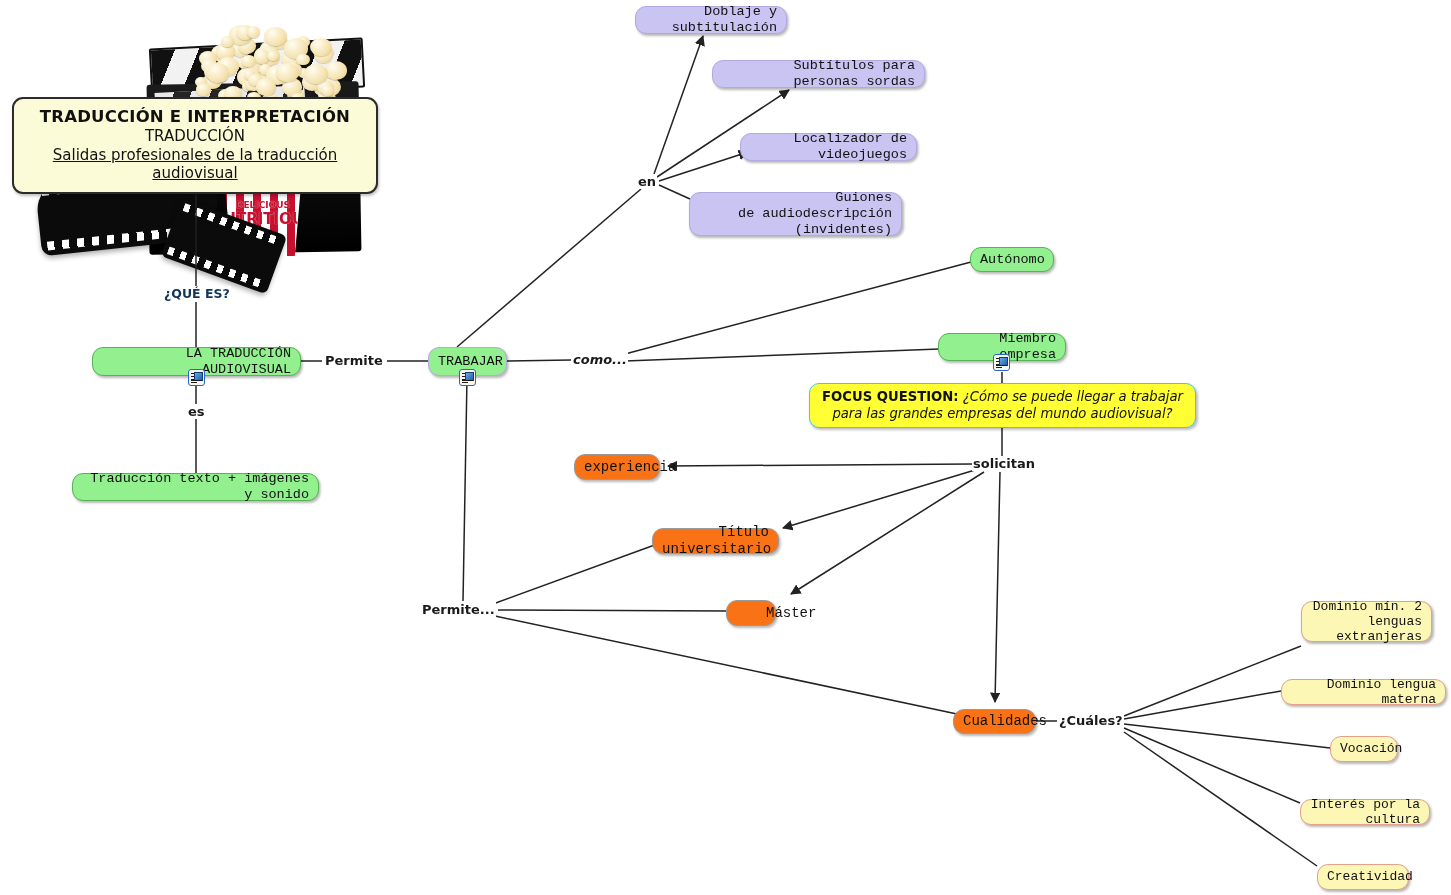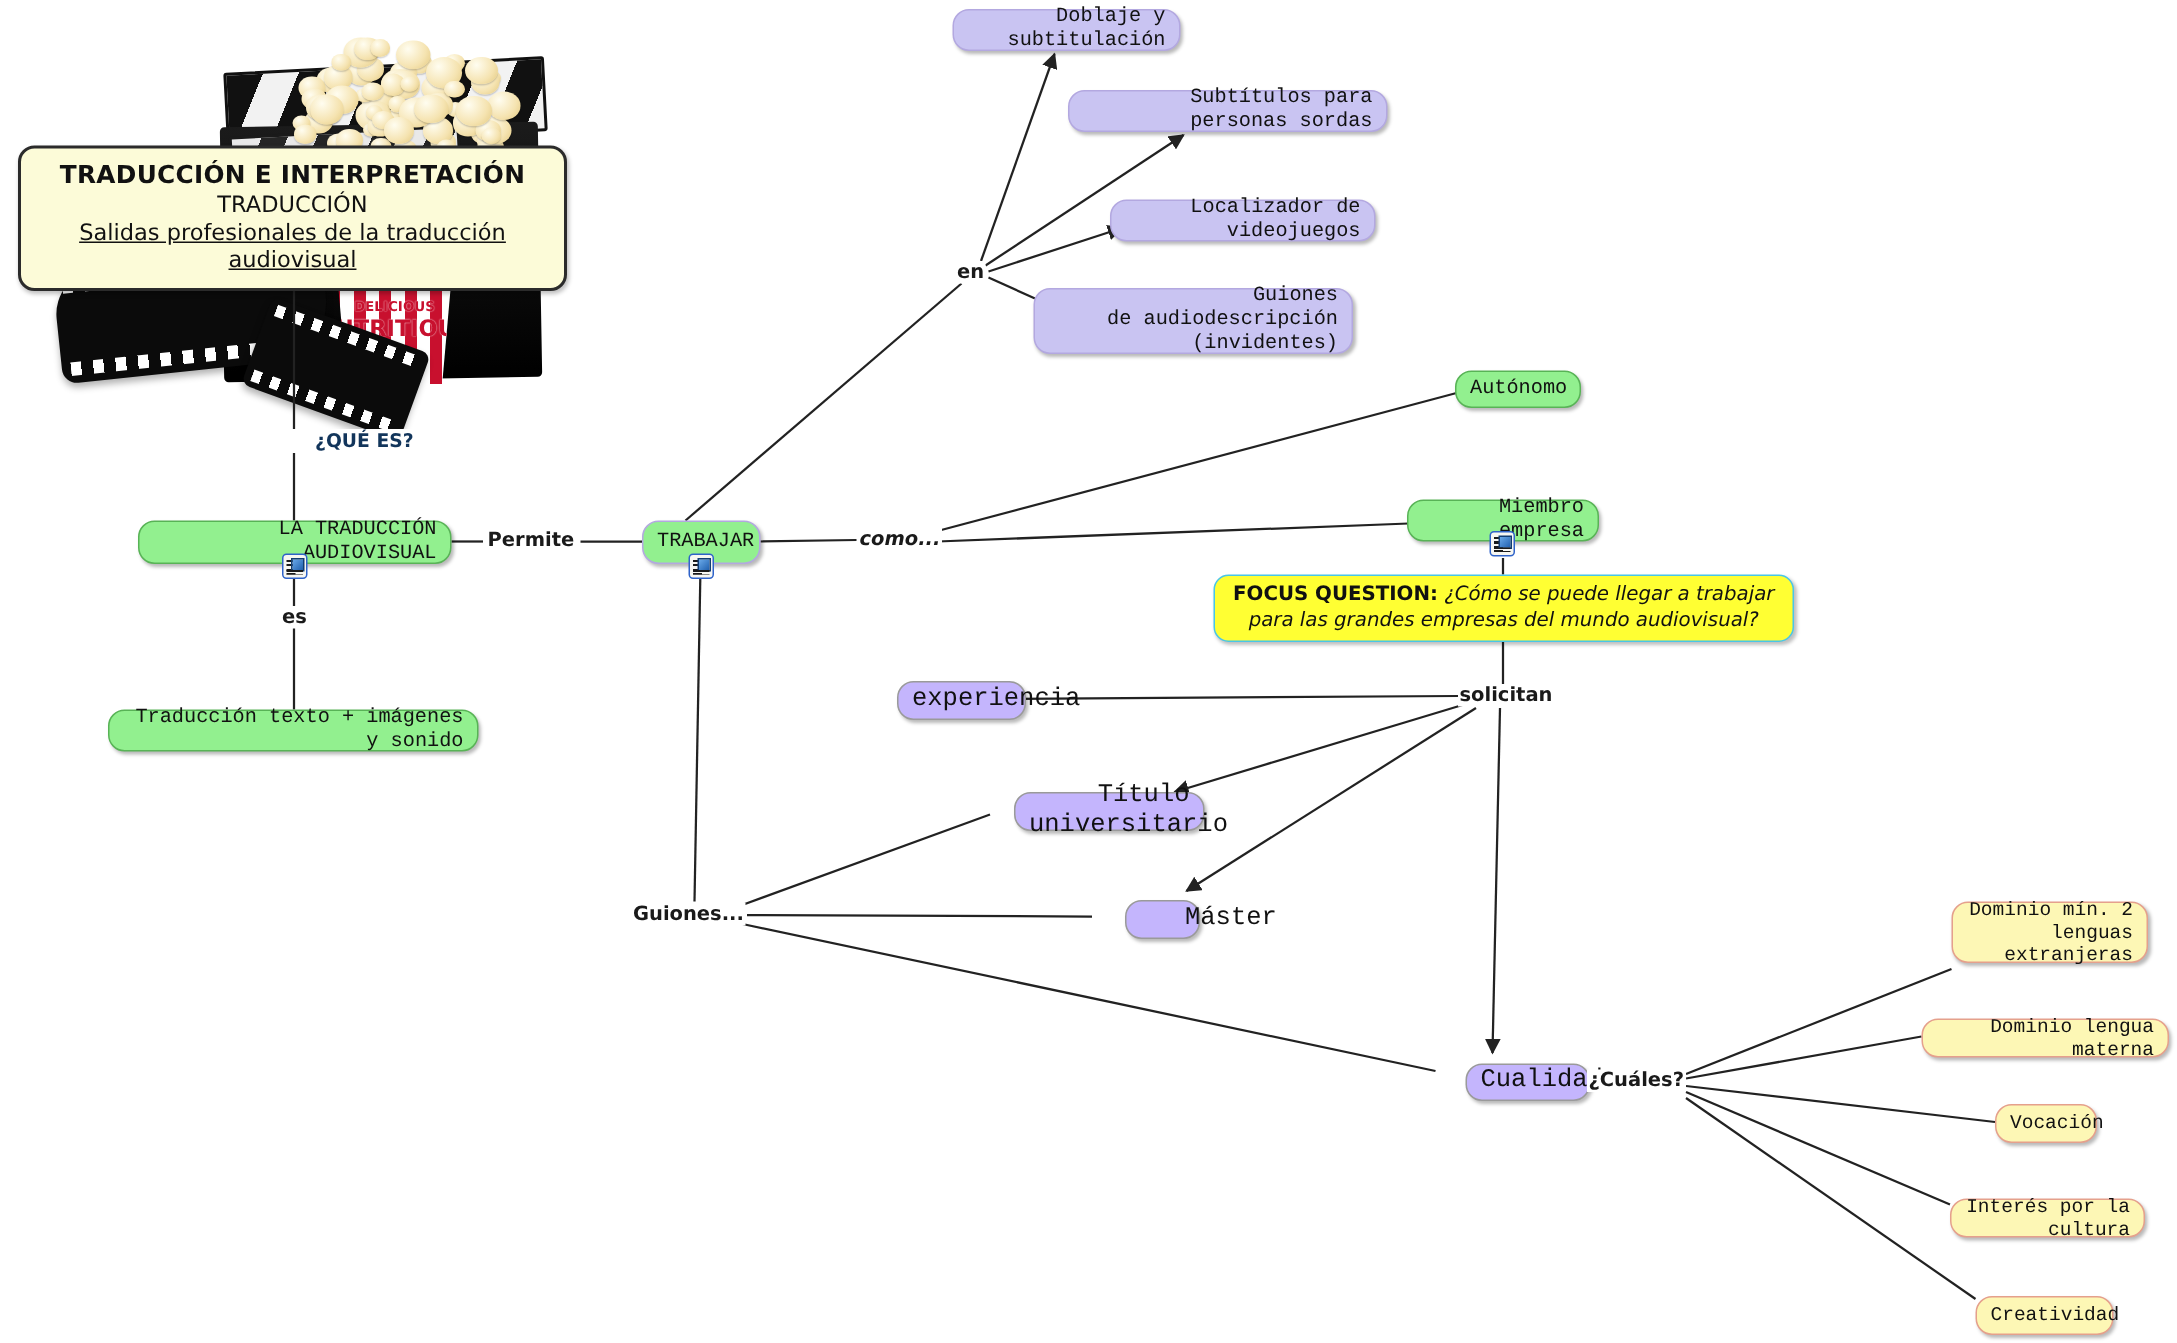--- a/index.html
+++ b/index.html
@@ -95,39 +95,39 @@
     display:flex;align-items:center;justify-content:center;text-align:right;
     color:#111;line-height:1.18;
     box-shadow:1.5px 2px 2.5px rgba(0,0,0,.28);
     padding:3px 9px;
     font-family:Liberation Mono, monospace;
   }
   .node .txt{display:block;width:100%;}
   .n-green{background:#92f08f;border:1.6px solid #58b356;font-size:13.5px;}
   .n-green-lav{background:#92f08f;border:1.6px solid #b3a8e0;font-size:13.5px;}
   .n-purple{background:#c9c4f2;border:1.6px solid #b3a8e0;font-size:13.5px;}
-  .n-pink{background:#c4b5fd;border:1.6px solid #9a9a9a;font-size:17px;margin-left:24px;}
+  .n-pink{background:#f97316;border:1.6px solid #9a9a9a;font-size:14px;}
   .n-yellow{background:#fdf7b5;border:1.6px solid #e5a08c;font-size:13px;}
 
   
   #focus-question{
     position:absolute;left:809px;top:383px;width:387px;
     background:#ffff33;border:1.6px solid #49c6e8;border-radius:10px;
     box-sizing:border-box;padding:5px 10px;text-align:center;
     font-size:13.2px;font-style:italic;color:#111;line-height:1.25;
     box-shadow:1.5px 2px 2.5px rgba(0,0,0,.25);
   }
   #focus-question b{font-style:normal;}
 
   
   .link-label{
     position:absolute;font-size:13px;font-weight:bold;color:#1a1a1a;
     background:#ffffff;white-space:nowrap;padding:0 1px;
   }
-  .link-label.blue{color:#12355b;font-size:12.5px;margin-left:46px;}
+  .link-label.blue{color:#12355b;font-size:12.5px;}
 
   
   .res-icon{
     position:absolute;width:17px;height:17px;border:1.3px solid #2f63c9;
     border-radius:3px;background:#f7f7f2;box-sizing:border-box;
     display:block;
   }
   .res-icon i{
     position:absolute;left:2px;top:2.5px;width:6px;height:10px;display:block;
     background:repeating-linear-gradient(180deg,#1a1a1a 0 1.4px,transparent 1.4px 3px);
@@ -396,16 +396,16 @@
     <b>FOCUS QUESTION:</b>
     <span>¿Cómo se puede llegar a trabajar para las grandes empresas del mundo audiovisual?</span>
   </div>
 
   <div class="link-label blue" style="left:163px;top:286px;">¿QUÉ ES?</div>
   <div class="link-label" style="left:187px;top:404px;">es</div>
   <div class="link-label" style="left:324px;top:353px;">Permite</div>
   <div class="link-label" style="left:637px;top:174px;">en</div>
   <div class="link-label" style="left:572px;top:352px;font-style:italic;">como...</div>
   <div class="link-label" style="left:972px;top:456px;">solicitan</div>
-  <div class="link-label" style="left:421px;top:602px;">Guiones...</div>
+  <div class="link-label" style="left:421px;top:602px;">Permite...</div>
   <div class="link-label" style="left:1058px;top:713px;">¿Cuáles?</div>
 
 </div>
 
 </body></html>

